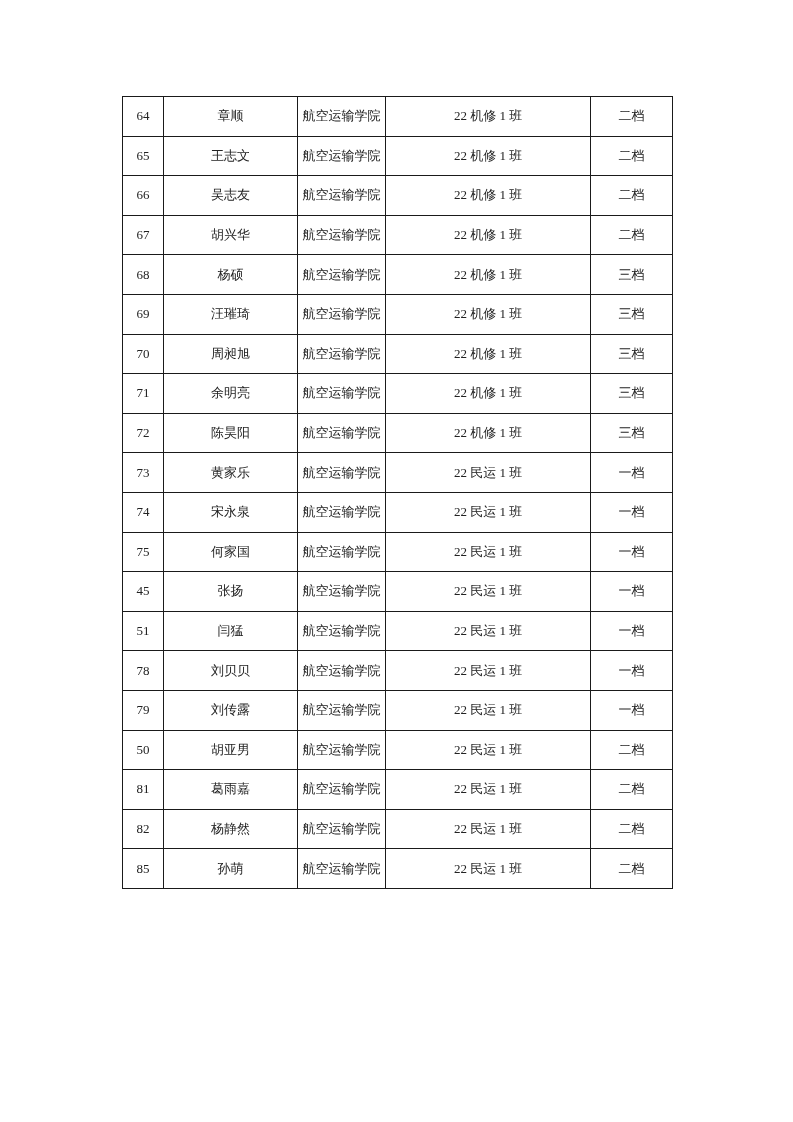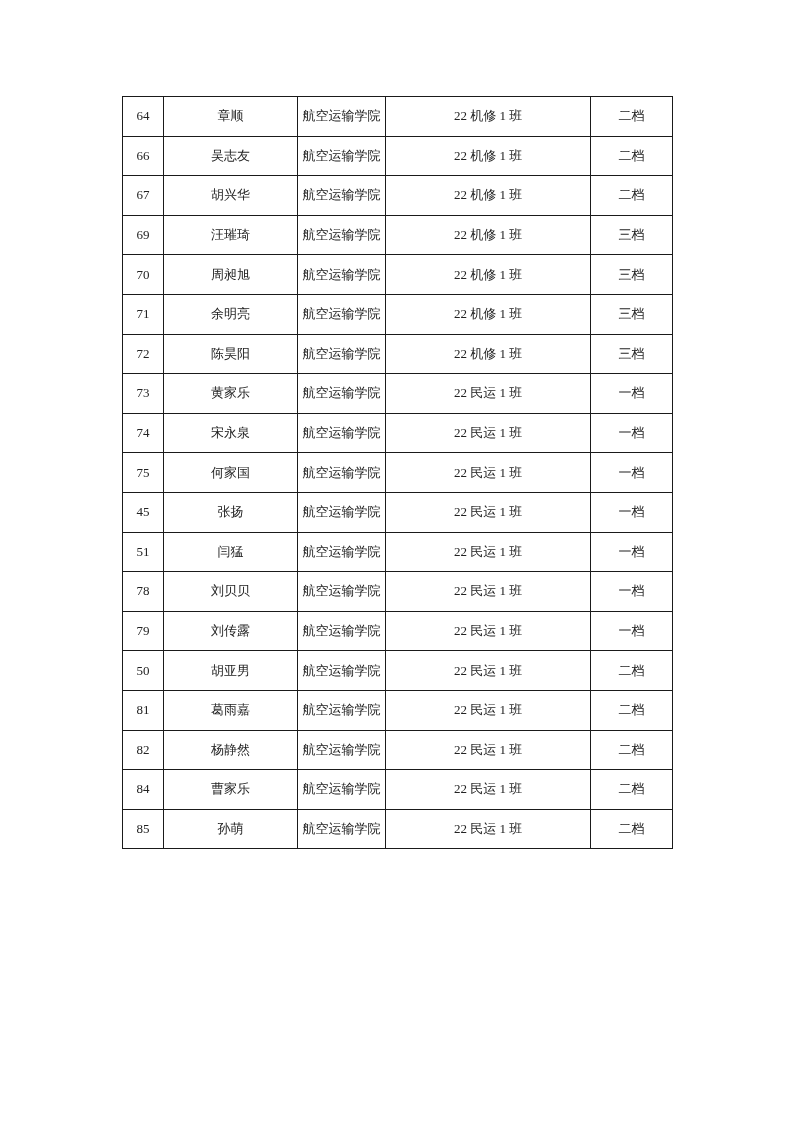--- a/index.html
+++ b/index.html
@@ -60,34 +60,48 @@
     </colgroup>
     <tbody>
         <tr>
           <td>64</td>
           <td>章顺</td>
           <td>航空运输学院</td>
           <td>22 机修 1 班</td>
           <td>二档</td>
         </tr>
         <tr>
+          <td>65</td>
+          <td>王志文</td>
+          <td>航空运输学院</td>
+          <td>22 机修 1 班</td>
+          <td>二档</td>
+        </tr>
+        <tr>
           <td>66</td>
           <td>吴志友</td>
           <td>航空运输学院</td>
           <td>22 机修 1 班</td>
           <td>二档</td>
         </tr>
         <tr>
           <td>67</td>
           <td>胡兴华</td>
           <td>航空运输学院</td>
           <td>22 机修 1 班</td>
           <td>二档</td>
         </tr>
         <tr>
+          <td>68</td>
+          <td>杨硕</td>
+          <td>航空运输学院</td>
+          <td>22 机修 1 班</td>
+          <td>三档</td>
+        </tr>
+        <tr>
           <td>69</td>
           <td>汪璀琦</td>
           <td>航空运输学院</td>
           <td>22 机修 1 班</td>
           <td>三档</td>
         </tr>
         <tr>
           <td>70</td>
           <td>周昶旭</td>
           <td>航空运输学院</td>
@@ -167,27 +181,20 @@
         <tr>
           <td>81</td>
           <td>葛雨嘉</td>
           <td>航空运输学院</td>
           <td>22 民运 1 班</td>
           <td>二档</td>
         </tr>
         <tr>
           <td>82</td>
           <td>杨静然</td>
-          <td>航空运输学院</td>
-          <td>22 民运 1 班</td>
-          <td>二档</td>
-        </tr>
-        <tr>
-          <td>84</td>
-          <td>曹家乐</td>
           <td>航空运输学院</td>
           <td>22 民运 1 班</td>
           <td>二档</td>
         </tr>
         <tr>
           <td>85</td>
           <td>孙萌</td>
           <td>航空运输学院</td>
           <td>22 民运 1 班</td>
           <td>二档</td>

